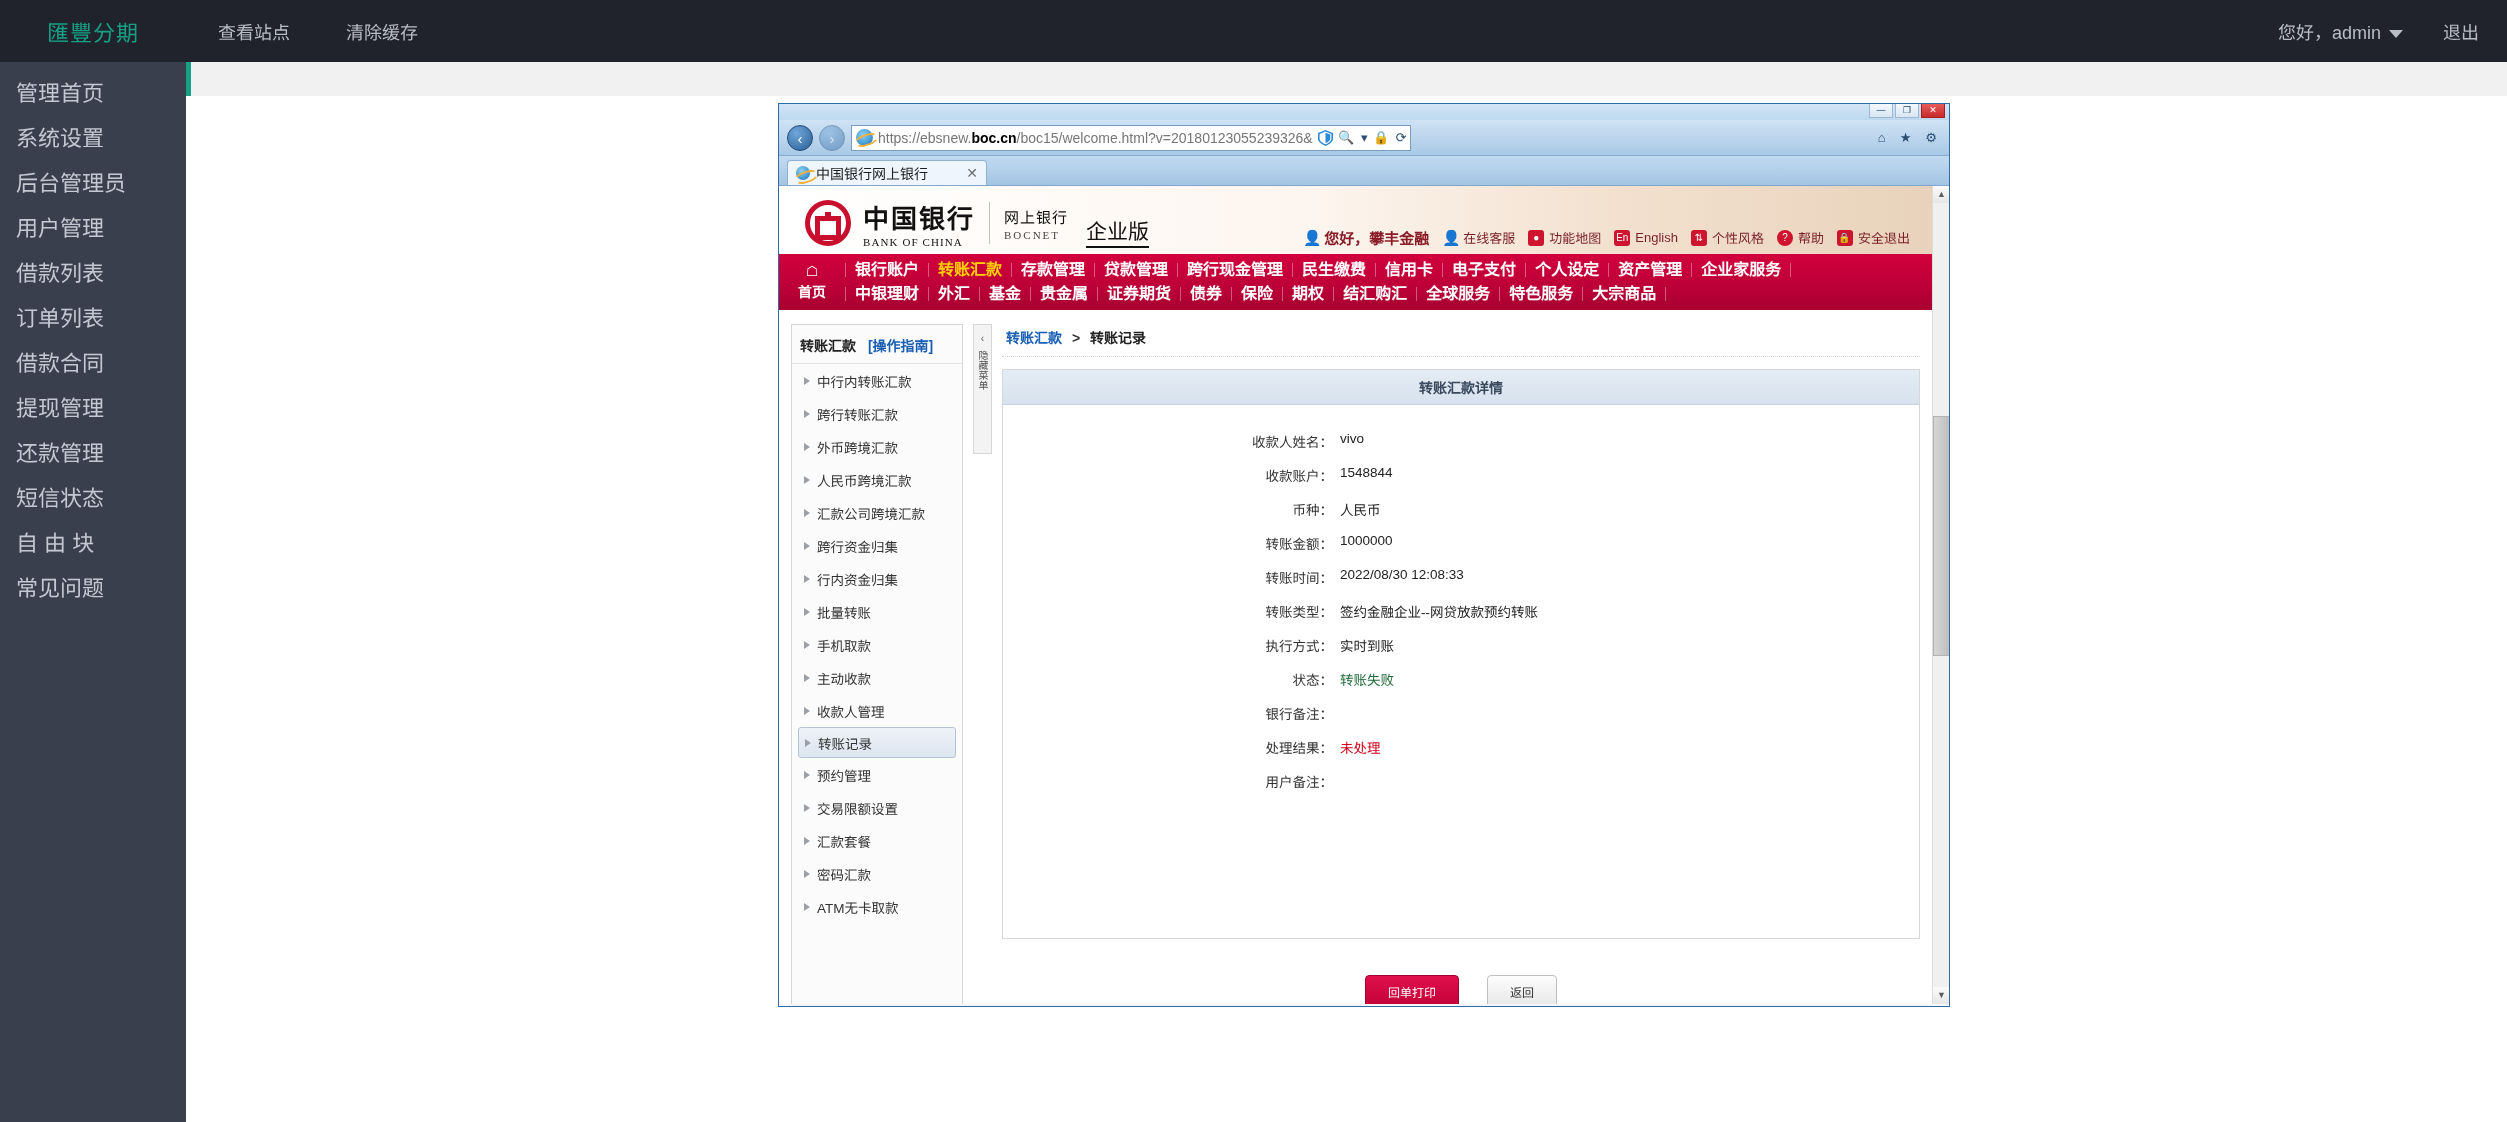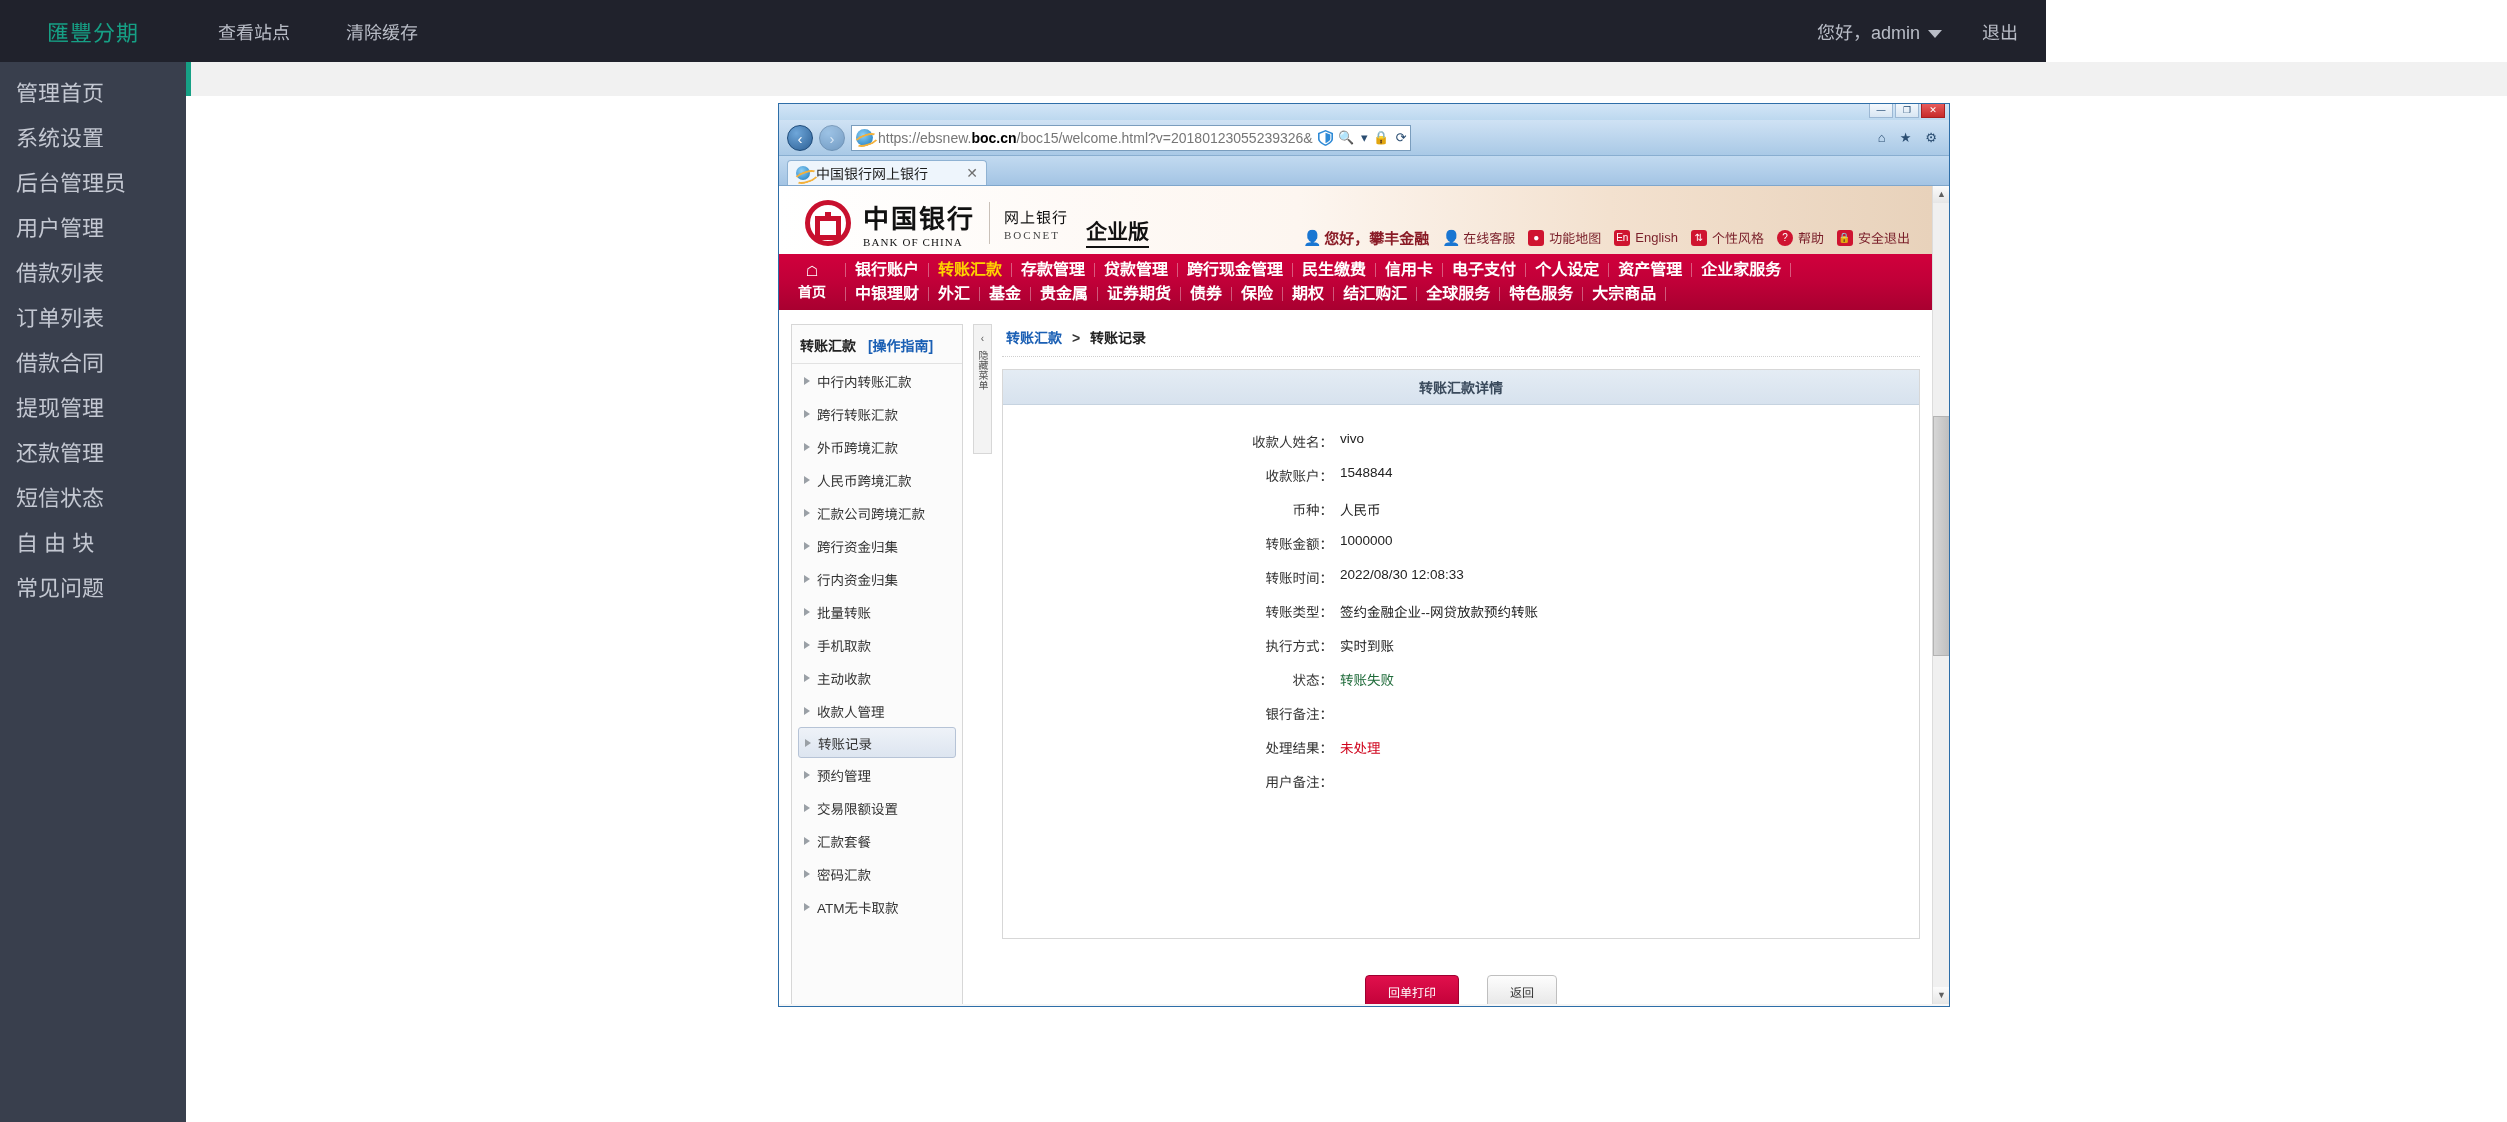--- a/index.html
+++ b/index.html
@@ -7,21 +7,21 @@
     width: 2507px; height: 1122px;
     font-family: "Liberation Sans", "DejaVu Sans", sans-serif;
     background: #ffffff;
     overflow: hidden;
   }
 
   
   #app { position: relative; width: 2507px; height: 1122px; background: #fff; }
 
   .topbar {
-    position: absolute; left: 0; top: 0; width: 2046px; height: 62px;
+    position: absolute; left: 0; top: 0; width: 2507px; height: 62px;
     background: #20222c; display: flex; align-items: center;
   }
   .brand {
     width: 186px; height: 62px; display: flex; align-items: center; justify-content: center;
     color: #16a085; font-size: 22px; letter-spacing: 1px;
   }
   .topnav { display: flex; align-items: center; gap: 56px; margin-left: 32px; }
   .topnav .tn-item { color: #b9bdc7; font-size: 18px; }
   .topbar-right {
     margin-left: auto; display: flex; align-items: flex-end; gap: 40px; padding-right: 28px;
@@ -173,21 +173,21 @@
     font-size: 26px; font-weight: bold; color: #111; letter-spacing: 2px;
   }
   .boc-cn .en {
     font-family: "Liberation Serif", serif; font-size: 11px; color: #111;
     letter-spacing: 1.1px; margin-top: 1px;
   }
   .boc-div { width: 1px; height: 42px; background: #c9c0b8; margin: 0 14px; }
   .boc-sub .s1 { font-size: 15px; color: #111; letter-spacing: 1px; }
   .boc-sub .s2 { font-family: "Liberation Serif", serif; font-size: 11px; color: #444; letter-spacing: 2px; margin-top: 2px; }
   .boc-ent {
-    font-size: 21px; font-weight: bold; color: #111; margin-left: 18px;
+    font-size: 21px; font-weight: normal; color: #111; margin-left: 18px;
     border-bottom: 2px solid #111; padding-bottom: 1px; align-self: flex-end;
   }
   .boc-util {
     position: absolute; right: 22px; bottom: 6px;
     display: flex; align-items: center; gap: 13px; font-size: 13px; color: #7a1f2a;
   }
   .boc-util .u { display: flex; align-items: center; gap: 5px; white-space: nowrap; }
   .boc-util .greet { font-size: 15px; color: #8a1b26; font-weight: bold; }
   .ico {
     width: 16px; height: 16px; border-radius: 3px; background: #cf1430;

